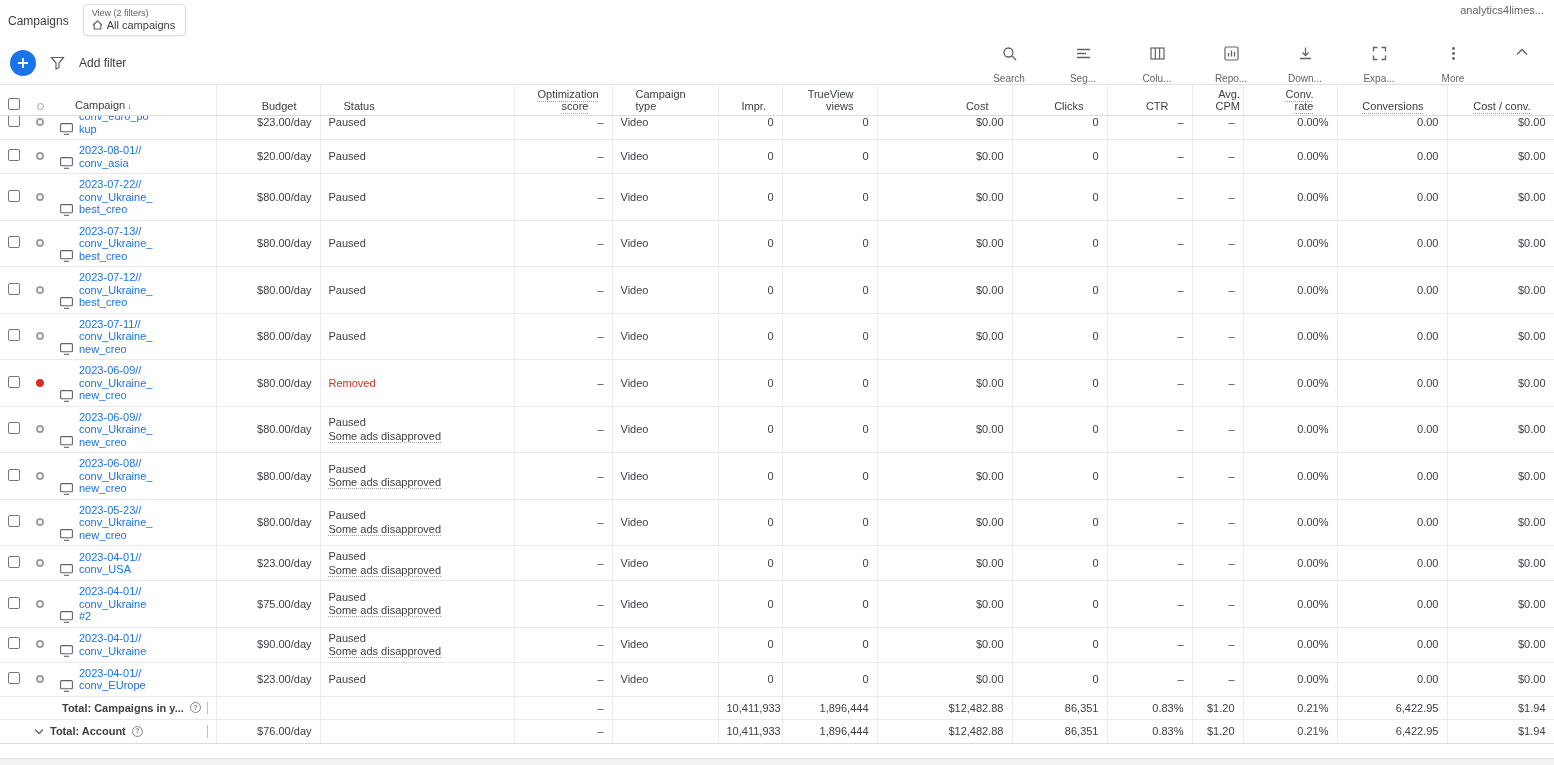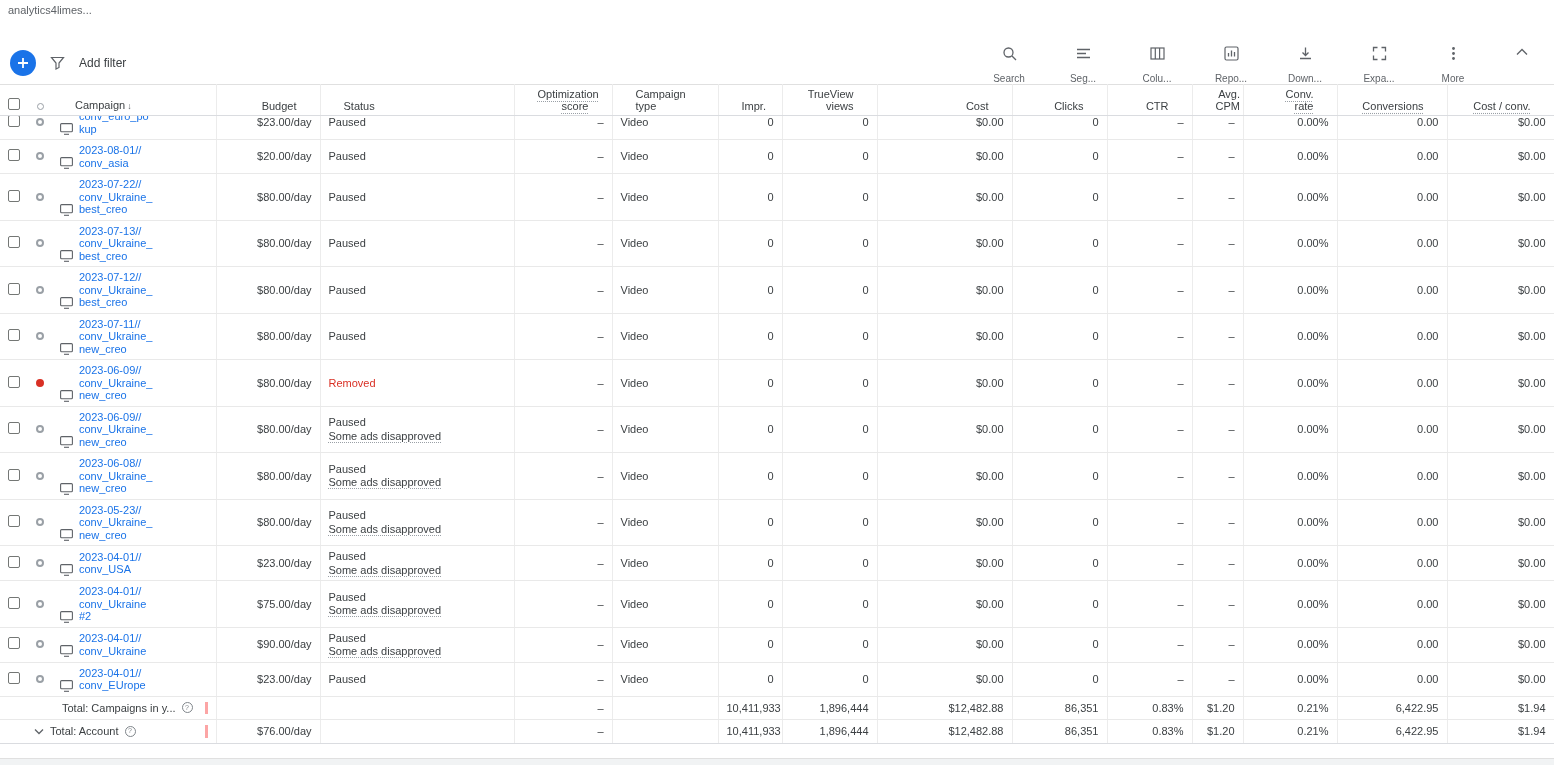--- a/index.html
+++ b/index.html
@@ -62,36 +62,50 @@
   .dot { display:inline-block; width:8px; height:8px; border-radius:50%; border:2px solid #9aa0a6; background:#fff;}
   .dot.red { background:#d93025; border-color:#d93025; }
   .dot.small { width:7px; height:7px; border-width:1.5px; }
 
   .campcell { display:flex; align-items:flex-end; gap:6px; }
   .camp-link { color:#1a73e8; text-decoration:none; white-space:pre-line; cursor:pointer; }
   .status-note { text-decoration:underline dotted #9aa0a6; text-underline-offset:2px; margin-top:1px;}
 
   .totals td { border-bottom:1px solid #e9e9e9; padding:5px 8px; }
   .totals tr:last-child td { border-bottom:1px solid #dadce0; }
-  .total-label { display:flex; align-items:center; gap:6px; border-right:3px solid #fca5a5; }
+  .total-label { display:flex; align-items:center; gap:6px; border-right:1px solid #fca5a5;font-weight:bold; }
   .pad-deep { padding-left:54px; }
   .pad-chev { padding-left:26px; }
   .help-icon { display:inline-flex; width:11px; height:11px; border:1px solid #80868b; border-radius:50%;
     align-items:center; justify-content:center; color:#80868b; font-size:7px; cursor:pointer; flex:0 0 auto;}
   .help-icon::after { content:"?"; }
 
   .bottom-gutter { height:14px; background:#fff; }
   .bottom-band { height:41px; background:#f1f3f4; border-top:1px solid #e0e0e0; }
 
   svg { display:block; }
 </style>
 </head>
 <body>
 
 <div class="topbar">
+  <div class="topbar-left">
+    <span class="page-label">Campaigns</span>
+    <div class="view-chip">
+      <div class="view-chip-label">View (2 filters)</div>
+      <div class="view-chip-value">
+        <span>
+          <svg width="11" height="10" viewBox="0 0 11 10">
+              <path d="M1 5 L5.5 1 L10 5 M2.2 4.4 V9 H8.8 V4.4" fill="none" stroke="#5f6368" stroke-width="1.1"></path>
+            </svg>
+        </span>
+        <span>All campaigns</span>
+      </div>
+    </div>
+  </div>
   <div class="topbar-right">
     <div class="account-id">analytics4limes...</div>
   </div>
 </div>
 
 <div class="toolbar">
   <div class="toolbar-left">
     <button class="plus-btn">
       <svg width="12" height="12" viewBox="0 0 12 12">
           <path d="M6 1 V11 M1 6 H11" stroke="#fff" stroke-width="1.8"></path>

